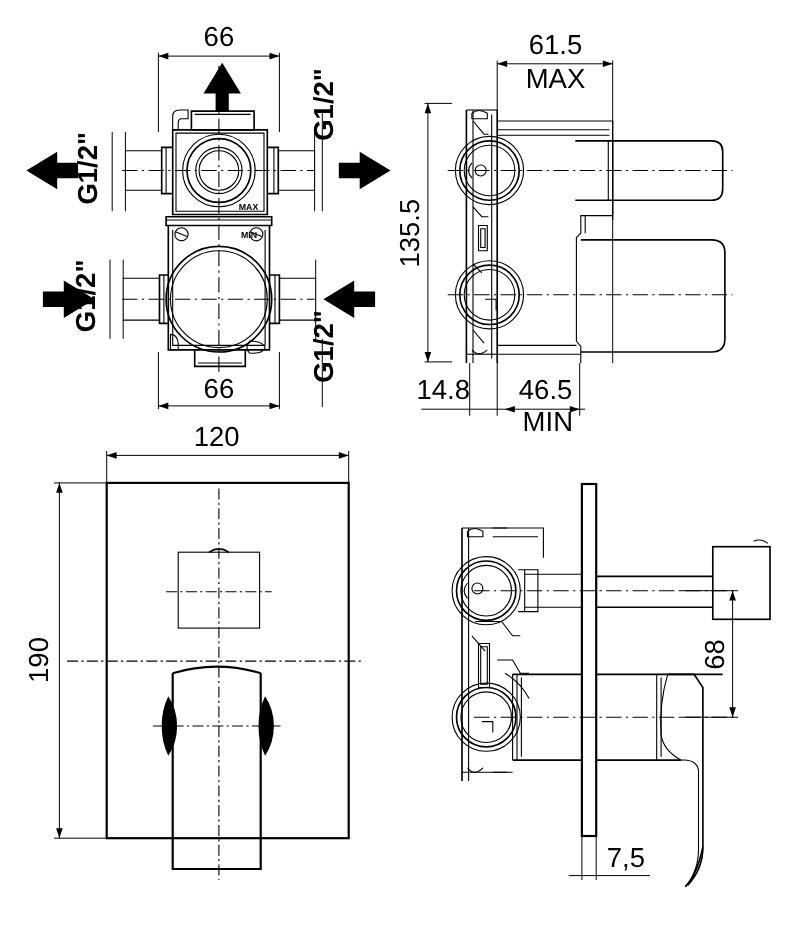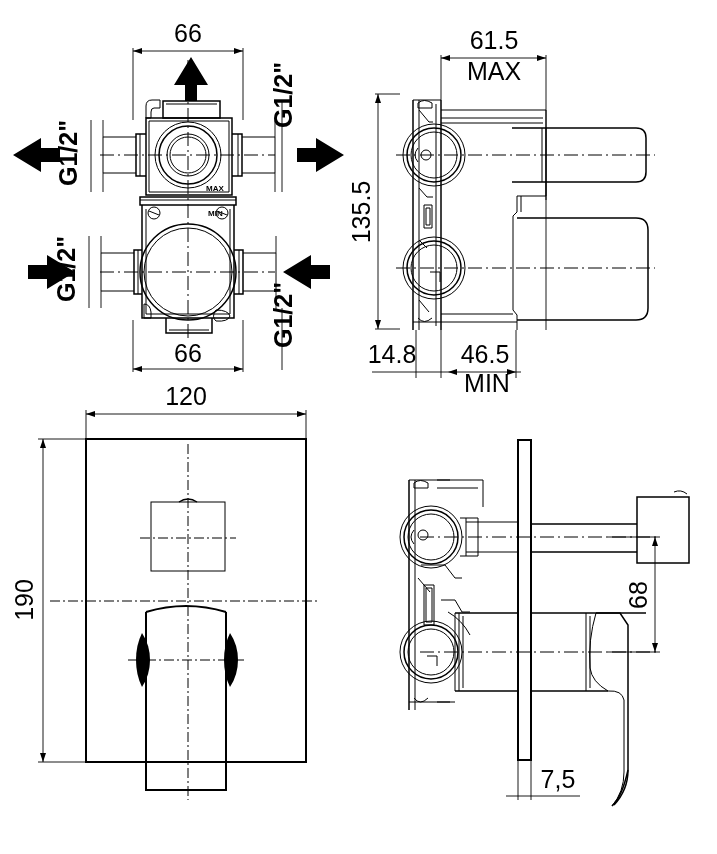--- a/index.html
+++ b/index.html
@@ -4,21 +4,21 @@
 <title>Technical Drawing</title>
 <style>
   html,body{margin:0;padding:0;background:#ffffff;}
   body{
     width:717px;height:854px;
     font-family:"Liberation Sans", sans-serif;
     color:#000;
     overflow:hidden;
     position:relative;
   }
-  #sheet{position:absolute;left:0;top:0;width:572px;height:854px;}
+  #sheet{position:absolute;left:11px;top:0;width:572px;height:854px;}
   svg{display:block;}
   .dimtext{
     font-family:"Liberation Sans", sans-serif;
     font-size:25px;
     fill:#000;
   }
   .thread{
     font-family:"Liberation Sans", sans-serif;
     font-size:25px;
     font-weight:bold;

